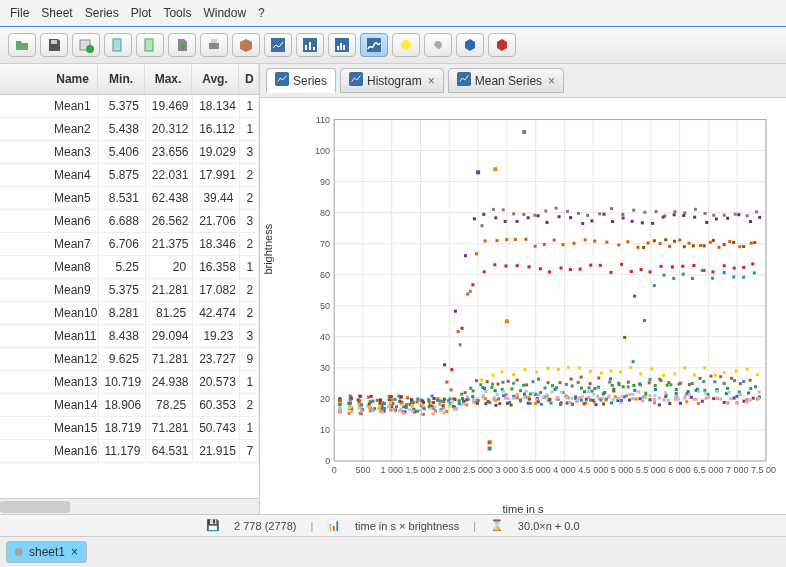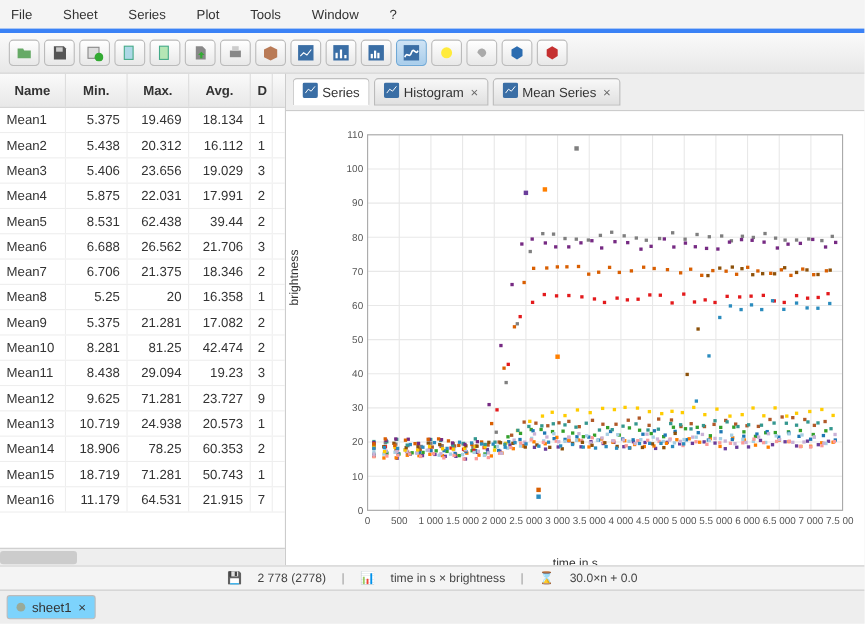--- a/index.html
+++ b/index.html
@@ -1,30 +1,30 @@
 <!DOCTYPE html>
 <html><head>
 <meta charset="utf-8">
 <style>
 * { box-sizing: border-box; margin: 0; padding: 0; font-family: Arial, sans-serif; }
 body { width: 786px; height: 567px; background: #f4f4f4; display: flex; flex-direction: column; font-size: 12px; color: #333; overflow: hidden; }
-.menubar { display: flex; gap: 28px; padding: 6px 10px; background: #f4f4f4; border-bottom: 4px solid #3b82f6; }
+.menubar { display: flex; gap: 12px; padding: 6px 10px; background: #f4f4f4; border-bottom: 1px solid #3b82f6; }
 .menubar span { cursor: pointer; }
 .toolbar { display: flex; gap: 4px; padding: 6px 8px; background: linear-gradient(#fafafa,#e8e8e8); border-bottom: 1px solid #ccc; }
 .tbtn { width: 28px; height: 24px; border: 1px solid #bbb; border-radius: 4px; background: linear-gradient(#fff,#e8e8e8); display: flex; align-items: center; justify-content: center; cursor: pointer; }
 .tbtn.active { background: linear-gradient(#d0e4f5,#a8cdeb); border-color: #6fa8d6; }
 .tbtn svg { width: 16px; height: 16px; }
 .main { flex: 1; display: flex; overflow: hidden; }
 .left { width: 260px; display: flex; flex-direction: column; border-right: 1px solid #ccc; background: #fff; }
 .thead { display: flex; background: linear-gradient(#fafafa,#e8e8e8); border-bottom: 1px solid #ccc; font-weight: bold; }
 .thead > div { padding: 8px 6px; border-right: 1px solid #ddd; text-align: center; }
 .tbody { flex: 1; overflow: hidden; }
 .trow { display: flex; border-bottom: 1px solid #eee; }
 .trow > div { padding: 4px 6px; border-right: 1px solid #eee; overflow: hidden; white-space: nowrap; }
-.c0 { width: 60px; text-align: left; }
+.c0 { width: 60px; text-align: left; margin-left: 48px; }
 .c1, .c2, .c3 { width: 56px; text-align: right; }
 .c4 { width: 20px; text-align: right; }
 .scrollbar { height: 16px; background: #eee; border-top: 1px solid #ccc; position: relative; }
 .scrollbar .thumb { position: absolute; left: 0; width: 70px; height: 12px; top: 2px; background: #ccc; border-radius: 3px; }
 .right { flex: 1; display: flex; flex-direction: column; background: #fff; }
 .tabs { display: flex; gap: 4px; padding: 4px 6px; background: #eee; border-bottom: 1px solid #ccc; }
 .tab { display: flex; align-items: center; gap: 4px; padding: 3px 8px; border: 1px solid #bbb; border-radius: 4px 4px 0 0; background: linear-gradient(#f8f8f8,#e0e0e0); cursor: pointer; }
 .tab.active { background: #fff; border-bottom-color: #fff; }
 .tab .x { margin-left: 2px; color: #666; }
 .chart { flex: 1; position: relative; padding: 10px 10px 10px 34px; }

